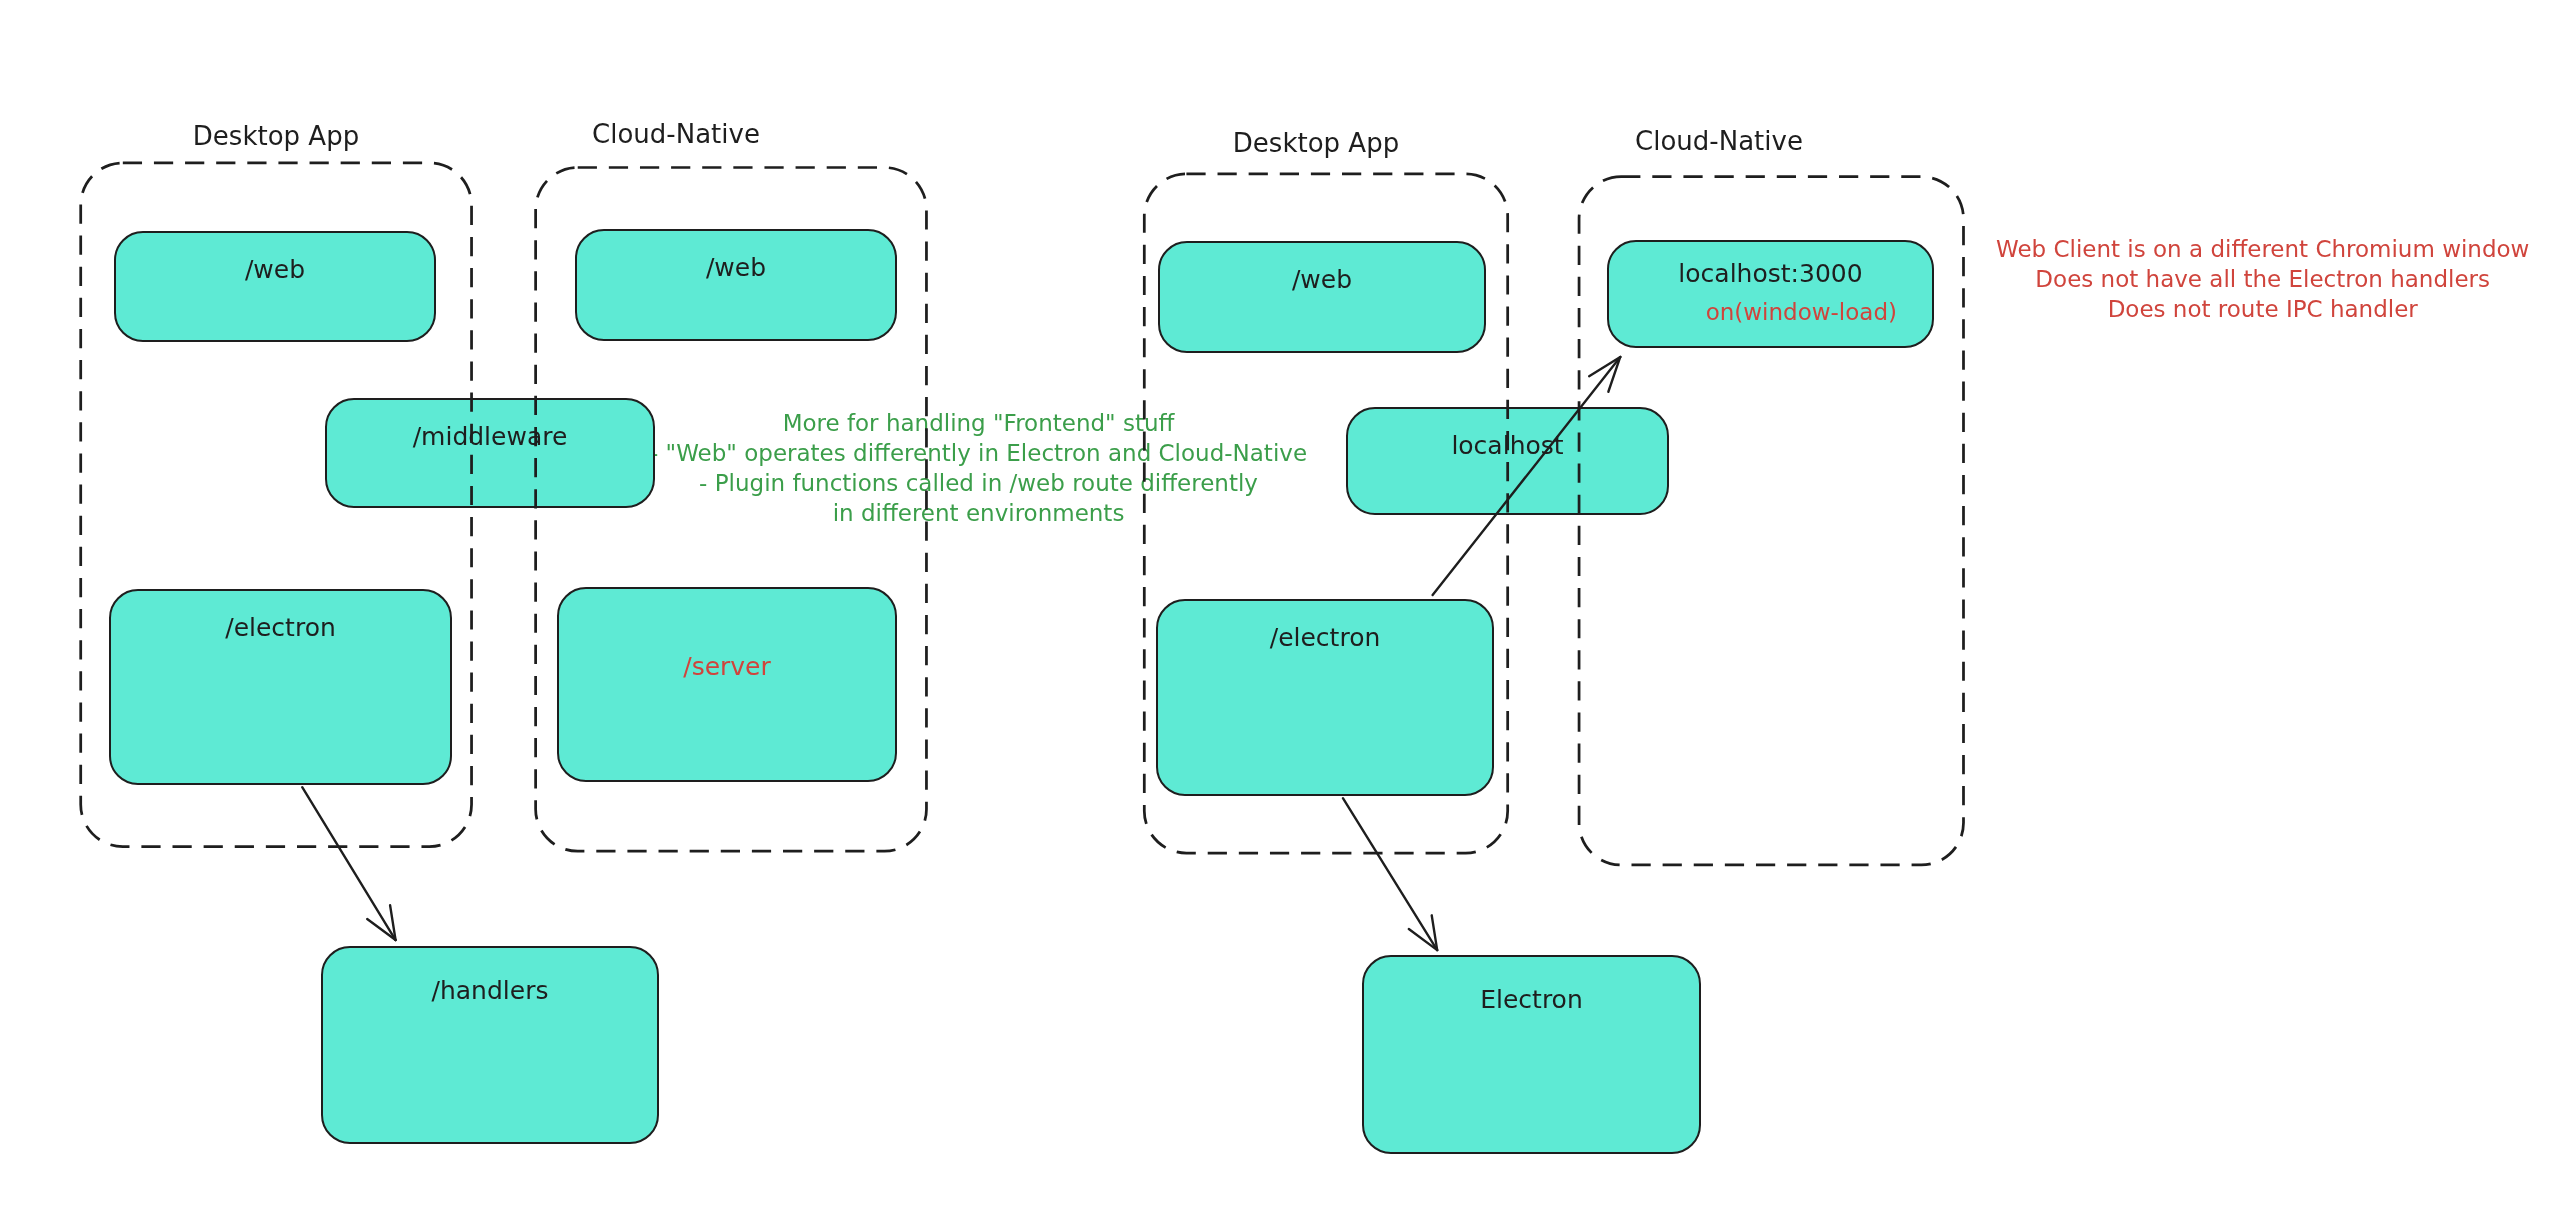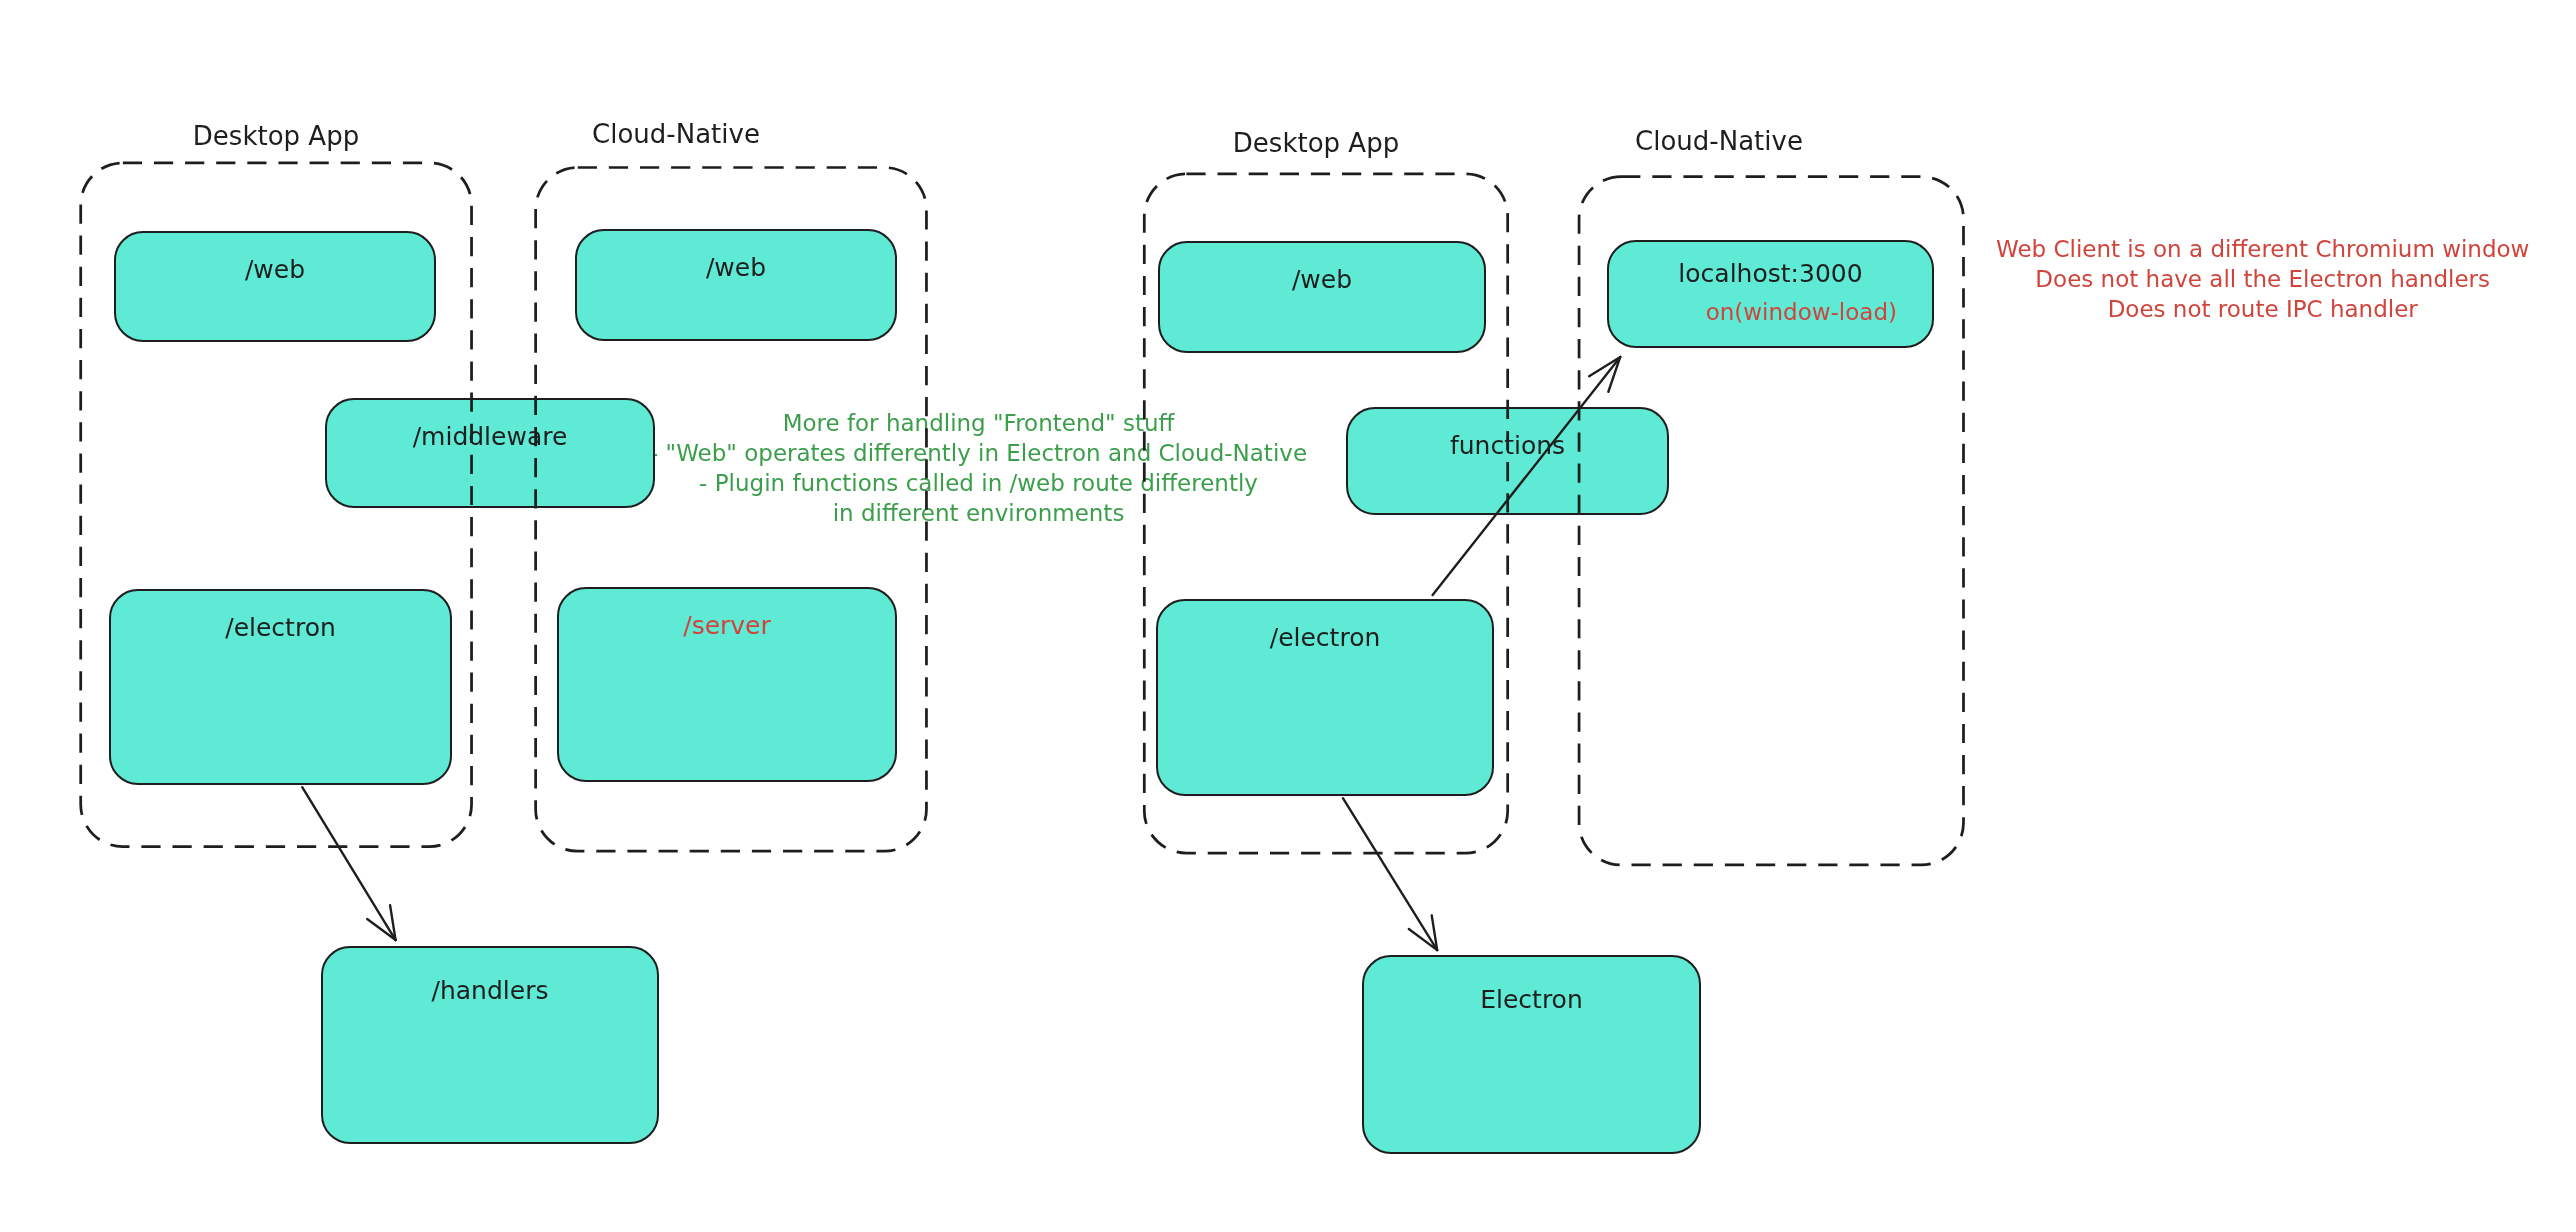--- a/index.html
+++ b/index.html
@@ -30,21 +30,21 @@
     border:2.7px solid var(--stroke);
     border-radius:29px;
     display:flex;
     flex-direction:column;
     align-items:center;
     padding-top:22px;
     font-size:25px;
     color:var(--stroke);
   }
   .box .lbl{white-space:nowrap;}
-  .red-text{color:var(--red);}
+  .red-text{color:var(--red);margin-top:41px;}
   .note{
     position:absolute;
     font-size:23px;
     line-height:30px;
     white-space:nowrap;
     text-align:center;
   }
   .note.green{color:var(--green);}
   .note.red{color:var(--red);}
   #overlay{
@@ -115,21 +115,21 @@
   </div>
 
   <div class="box" style="left:1158px;top:241px;width:328px;height:112px;">
     <span class="lbl">/web</span>
   </div>
   <div class="box localhost-box" style="left:1607px;top:240px;width:327px;height:108px;">
     <span class="lbl">localhost:3000</span>
     <span class="lbl line2 red-text">on(window-load)</span>
   </div>
   <div class="box" style="left:1346px;top:407px;width:323px;height:108px;">
-    <span class="lbl">functions</span>
+    <span class="lbl">localhost</span>
   </div>
   <div class="box" style="left:1156px;top:599px;width:338px;height:197px;">
     <span class="lbl">/electron</span>
   </div>
   <div class="box" style="left:1362px;top:955px;width:339px;height:199px;padding-top:27.5px;">
     <span class="lbl">Electron</span>
   </div>
 
   <svg id="overlay" width="2576" height="1232" viewBox="0 0 2814 1346">
     <rect x="88" y="178" width="427" height="747" rx="46"></rect>

